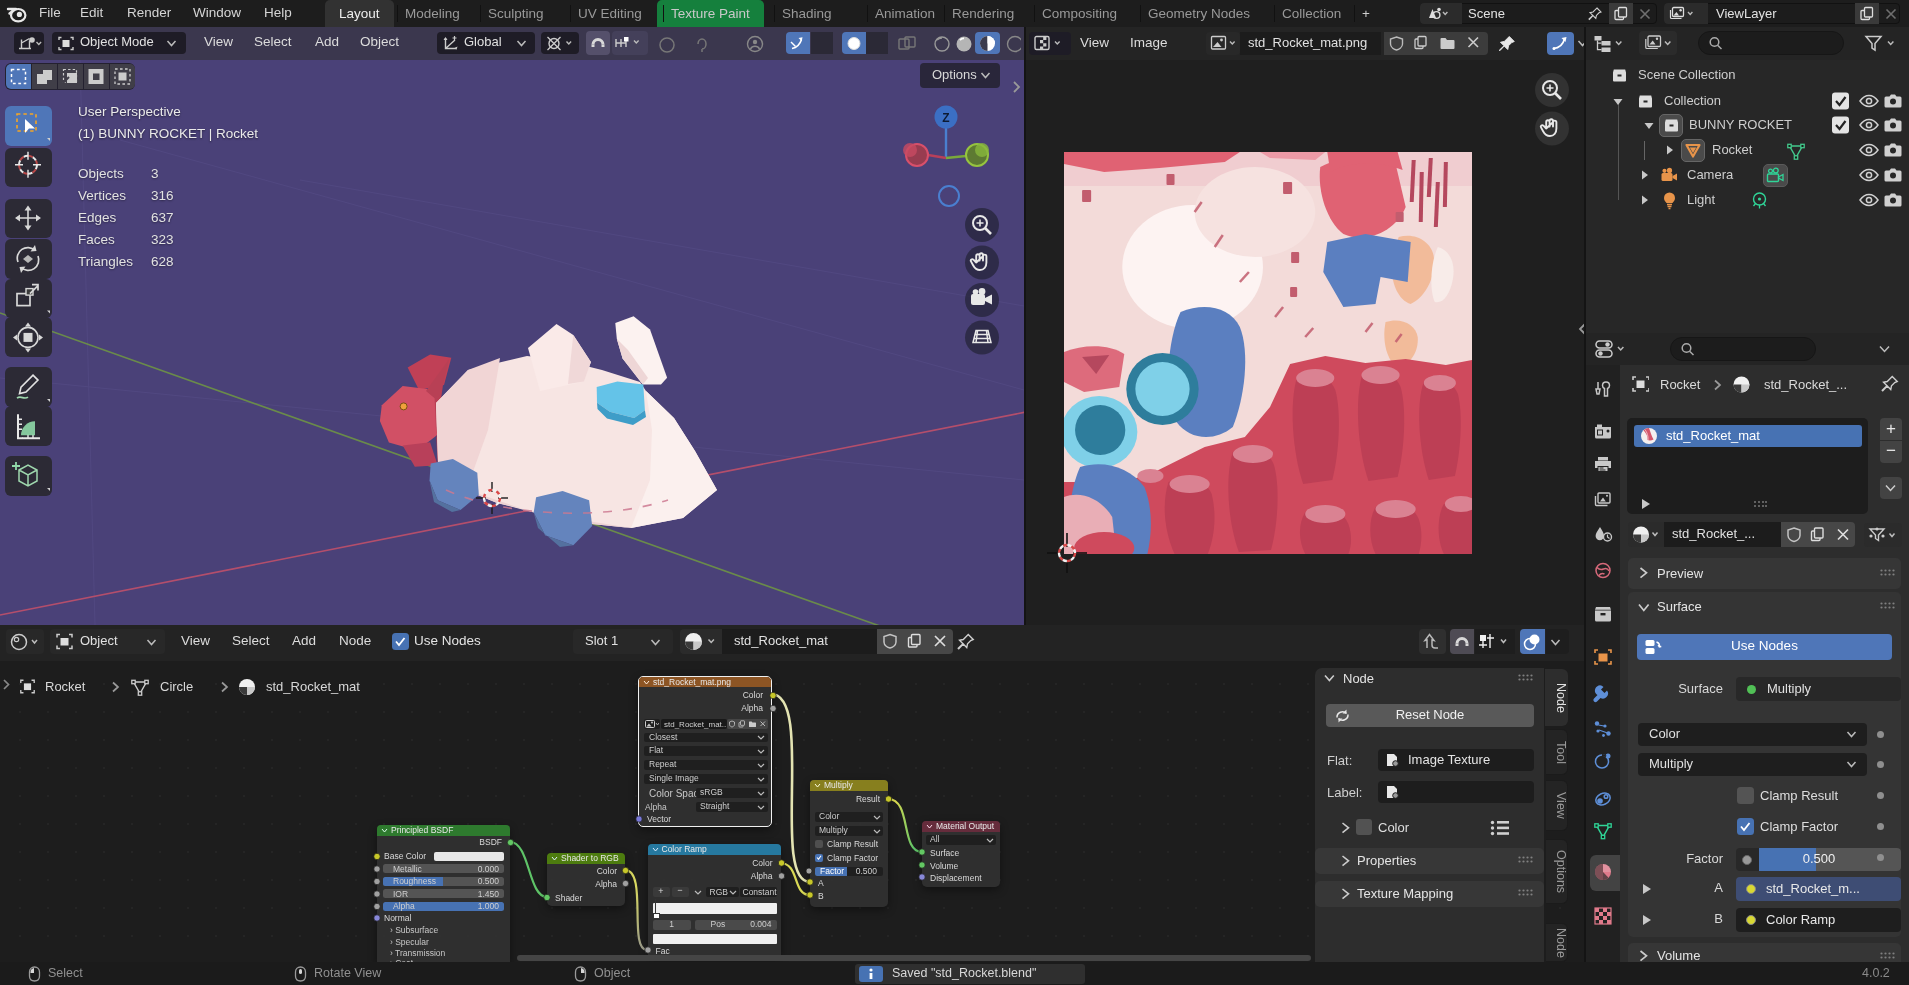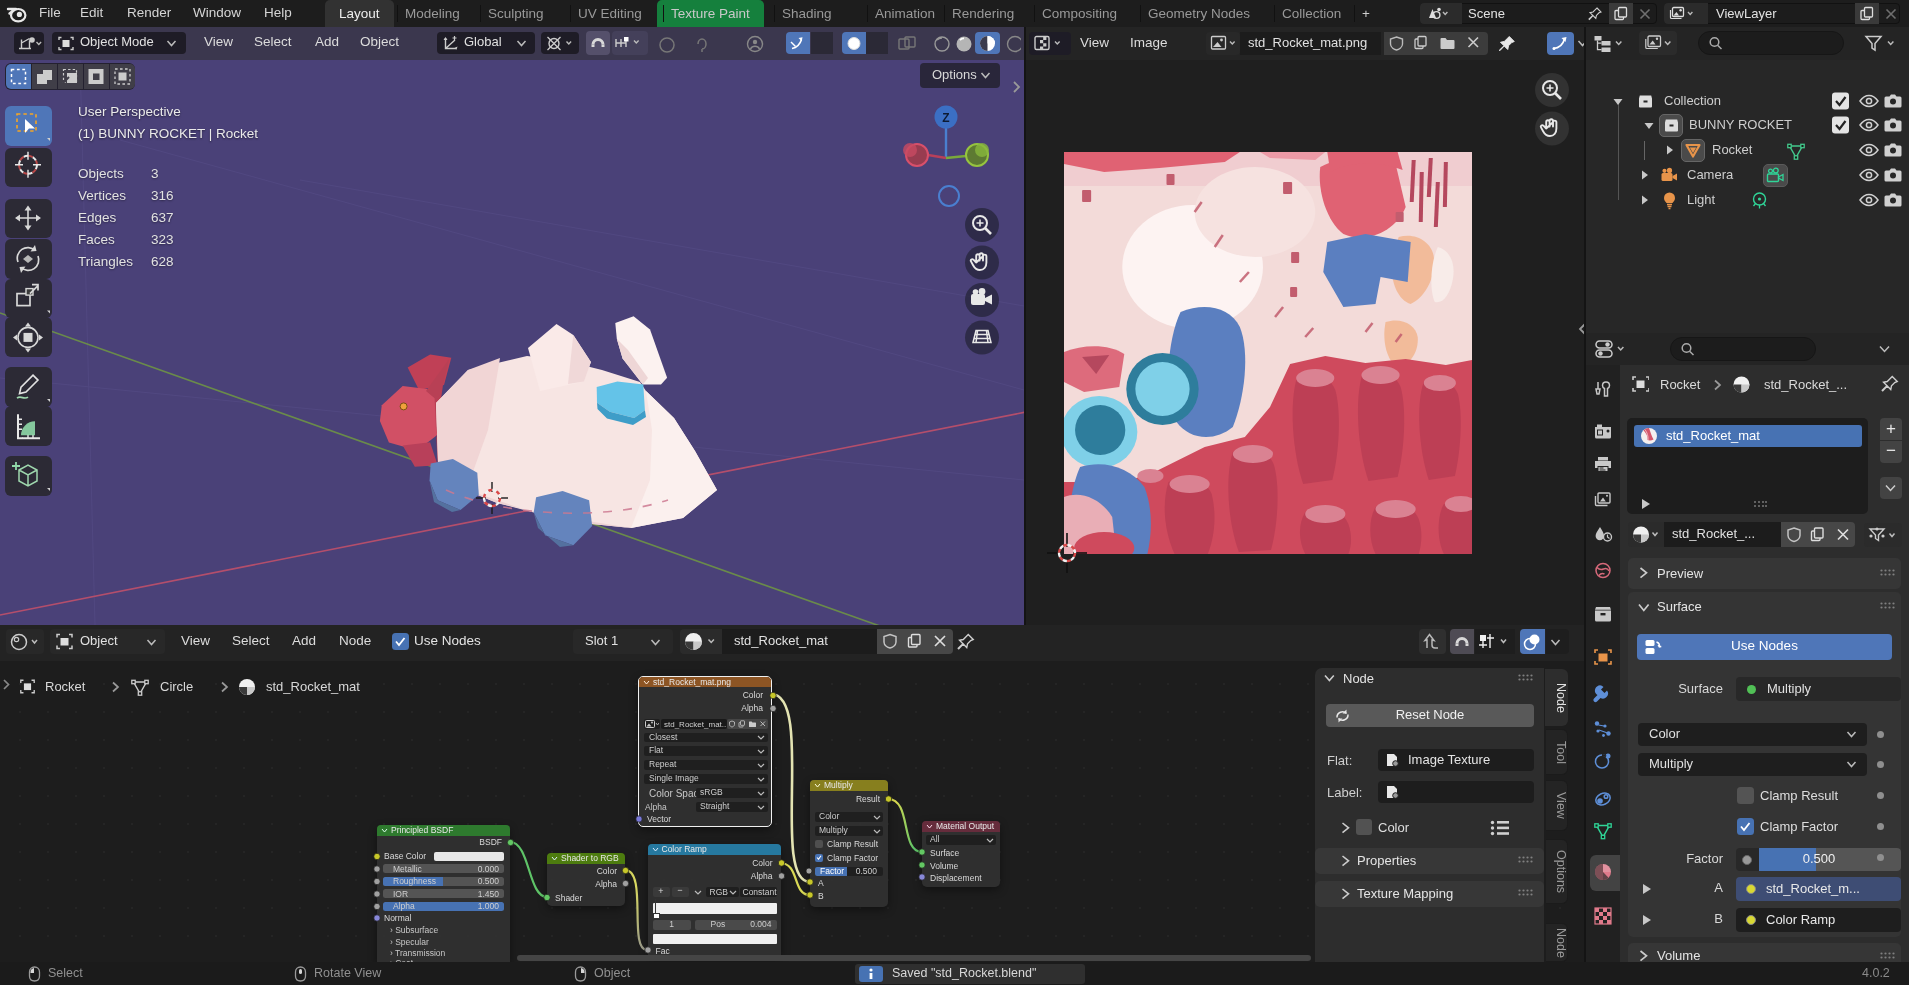--- a/index.html
+++ b/index.html
@@ -595,20 +595,27 @@
         <line x1="9.6" y1="9.2" x2="13.5" y2="13" stroke="#aaa" stroke-width="1.5"></line>
     </svg>
     <svg class="abs" style="left:277px;top:7px" width="40" height="19" viewBox="0 0 40 19">
       <path d="M 3 2.5 h 15 l -6 7 v 6.5 l -3 -2 v -4.5 z" fill="none" stroke="#ccc" stroke-width="1.5"></path>
       <path d="M 25 7.5 l 2.7 3 2.7 -3" fill="none" stroke="#bbb" stroke-width="1.5"></path>
     </svg>
   </div>
   <div id="outliner" class="abs">
     <div class="abs" style="left:32px;top:40px;width:1px;height:100px;background:#555"></div>
 
+    <div class="orow" style="top:3px">
+      <svg class="abs" style="left:25px;top:4px" width="17" height="17" viewBox="0 0 17 17">
+          <path d="M 2 5.5 h 13 v 8 a 1 1 0 0 1 -1 1 h -11 a 1 1 0 0 1 -1 -1 z M 2.8 2.5 h 11.4 l .8 3 H 2 z" fill="#ddd"></path>
+          <rect x="6.5" y="7.5" width="4" height="2" fill="#272727"></rect>
+        </svg>
+      <div class="abs" style="left:52px;top:4px">Scene Collection</div>
+    </div>
 
     <div class="orow" style="top:28.5px">
       <svg class="abs" style="left:27px;top:9px" width="10" height="8" viewBox="0 0 10 8">
           <path d="M 0.5 1 h 9 l -4.5 6 z" fill="#c8c8c8"></path>
         </svg>
       <svg class="abs" style="left:51px;top:4px" width="17" height="17" viewBox="0 0 17 17">
           <path d="M 2 5.5 h 13 v 8 a 1 1 0 0 1 -1 1 h -11 a 1 1 0 0 1 -1 -1 z M 2.8 2.5 h 11.4 l .8 3 H 2 z" fill="#ddd"></path>
           <rect x="6.5" y="7.5" width="4" height="2" fill="#272727"></rect>
         </svg>
       <div class="abs" style="left:78px;top:4px">Collection</div>

